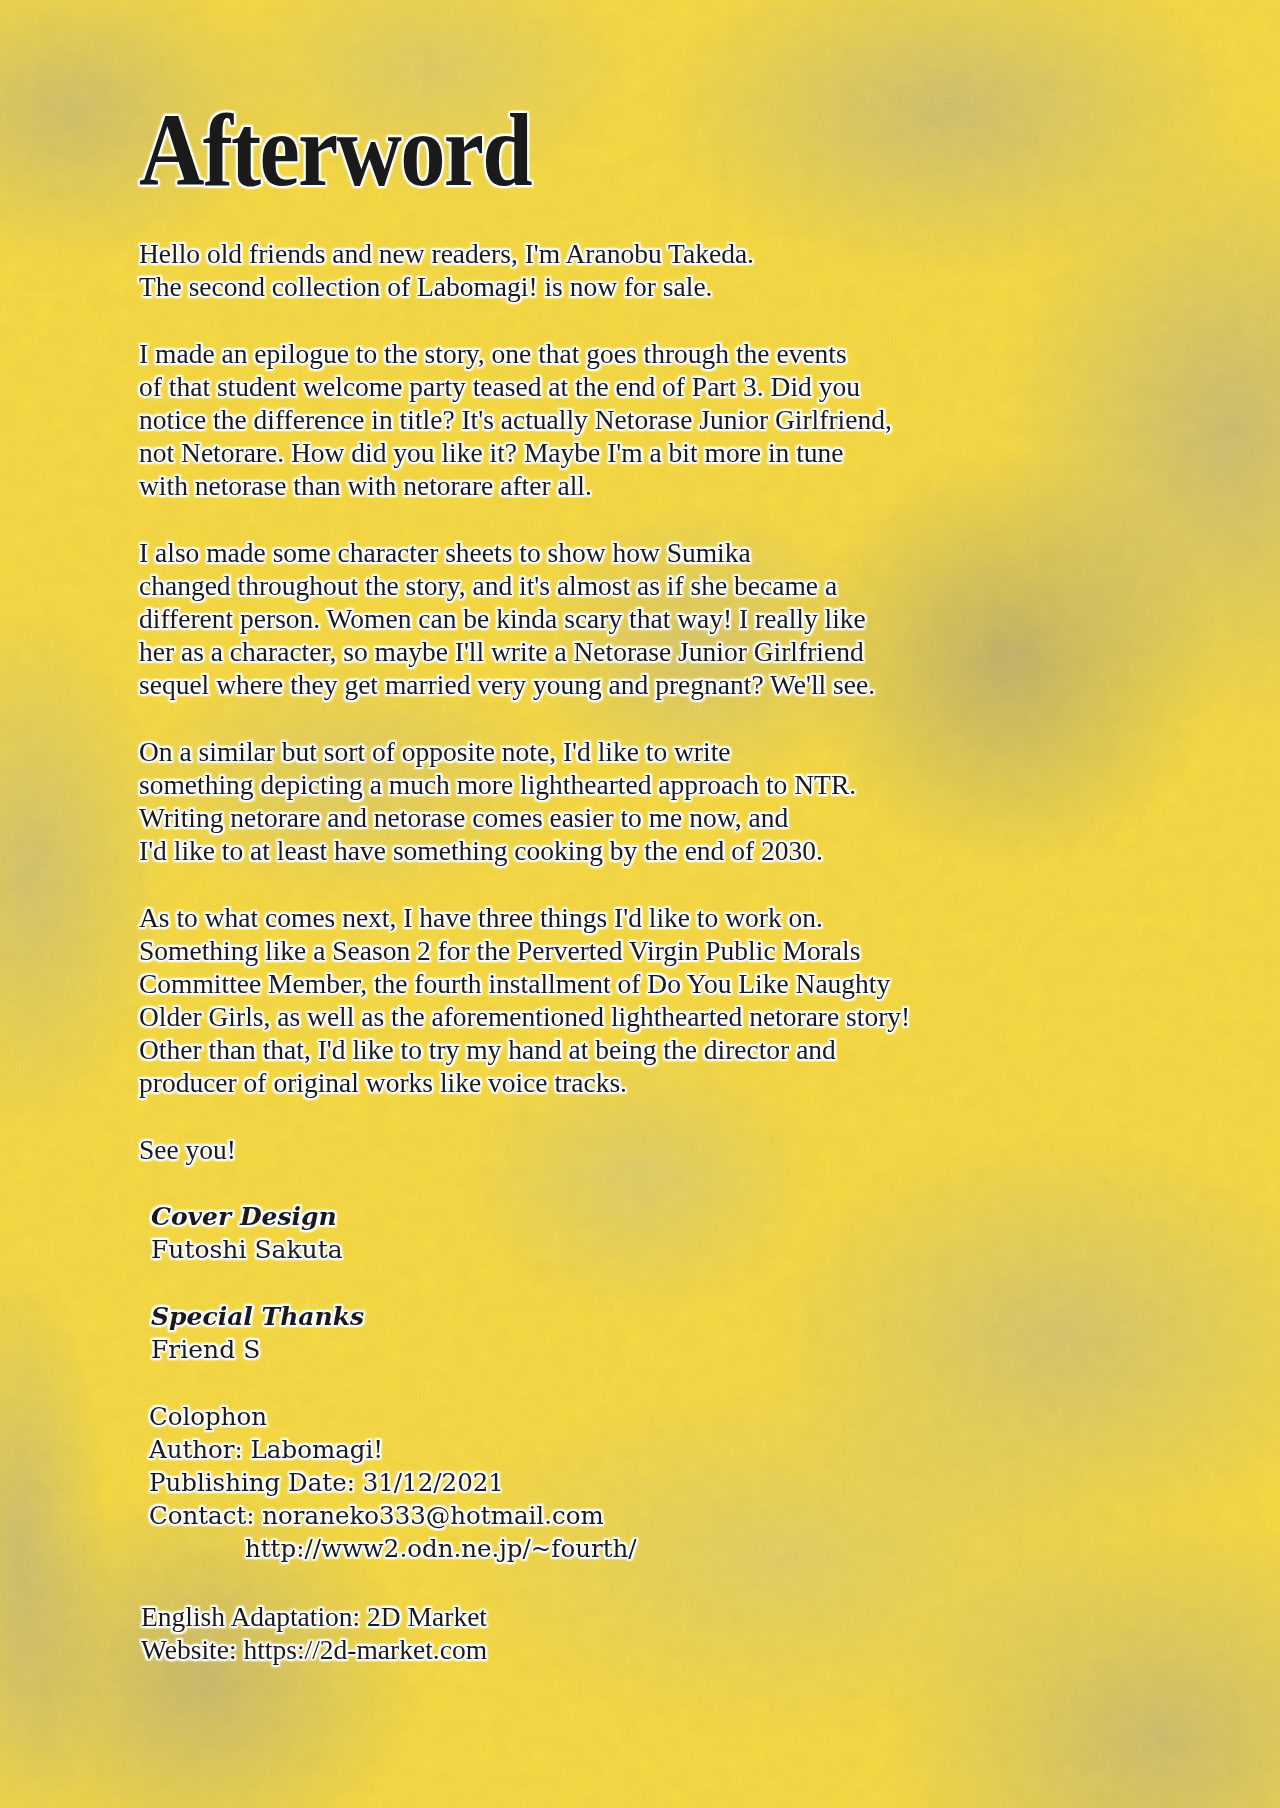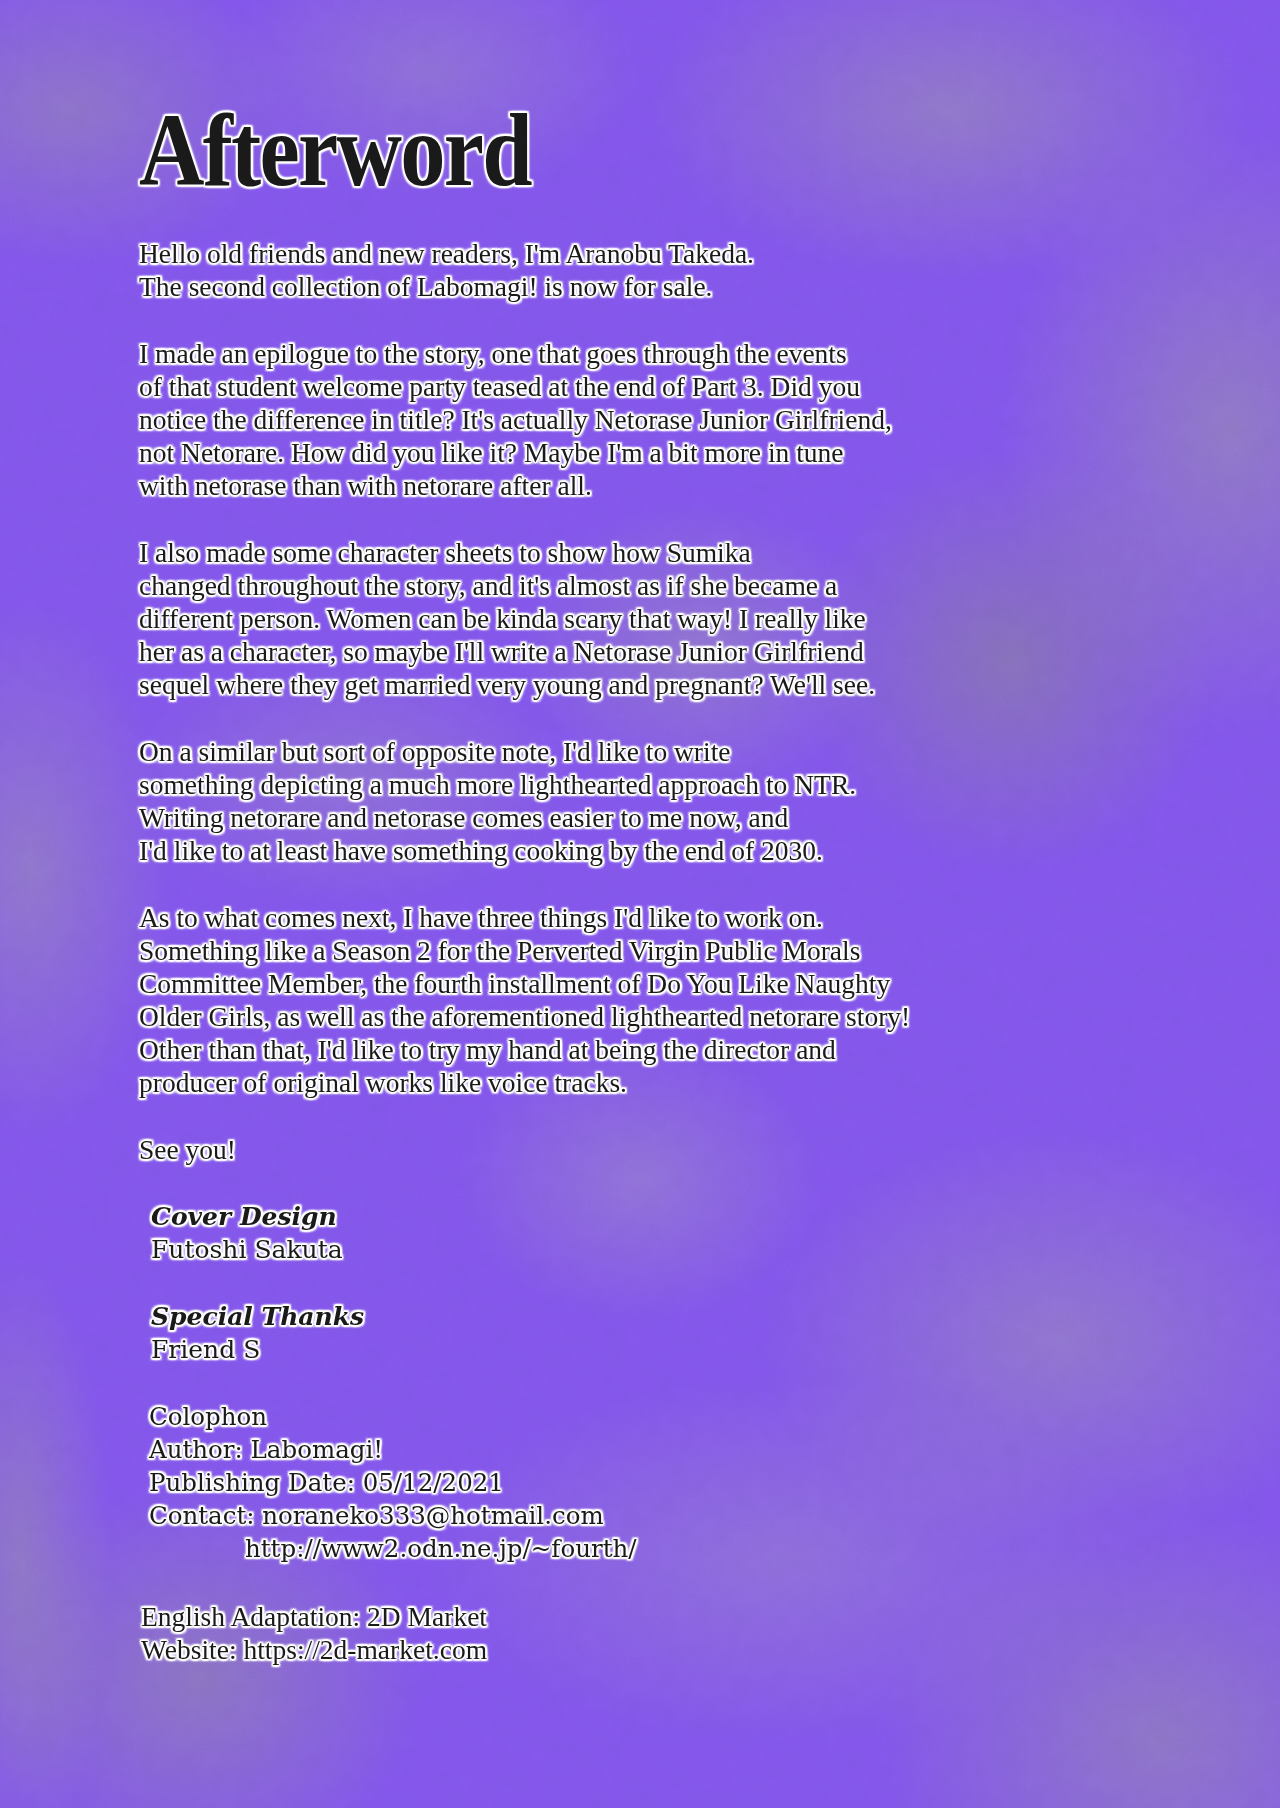--- a/index.html
+++ b/index.html
@@ -1,21 +1,21 @@
 <!DOCTYPE html>
 <html><head>
 <meta charset="utf-8">
 <style>
   html, body { margin: 0; padding: 0; background: #888; }
   .page {
     position: relative;
     width: 1280px;
     height: 1808px;
     margin: 0 auto;
-    background: #8b5cf6;
+    background: #fde047;
     overflow: hidden;
     font-family: "Liberation Serif", serif;
     color: #1a1a1a;
   }
   
   .bg-blobs {
     position: absolute; inset: 0; z-index: 0;
     background-image:
       radial-gradient(ellipse 320px 220px at 70px 110px,  rgba(165,165,165,.42), transparent 70%),
       radial-gradient(ellipse 300px 180px at 430px 70px,  rgba(180,180,180,.30), transparent 70%),
@@ -132,21 +132,21 @@
     </div>
 
     <div class="credit">
       <div class="credit-heading halo">Special Thanks</div>
       <div class="credit-name halo">Friend S</div>
     </div>
 
     <div class="colophon">
       <div class="halo">Colophon</div>
       <div class="halo">Author: Labomagi!</div>
-      <div class="halo">Publishing Date: 05/12/2021</div>
+      <div class="halo">Publishing Date: 31/12/2021</div>
       <div class="halo">Contact: noraneko333@hotmail.com</div>
       <div class="halo colophon-url">http://www2.odn.ne.jp/~fourth/</div>
     </div>
 
     <div class="adaptation">
       <div class="halo">English Adaptation: 2D Market</div>
       <div class="halo">Website: https://2d-market.com</div>
     </div>
 
   </div>

